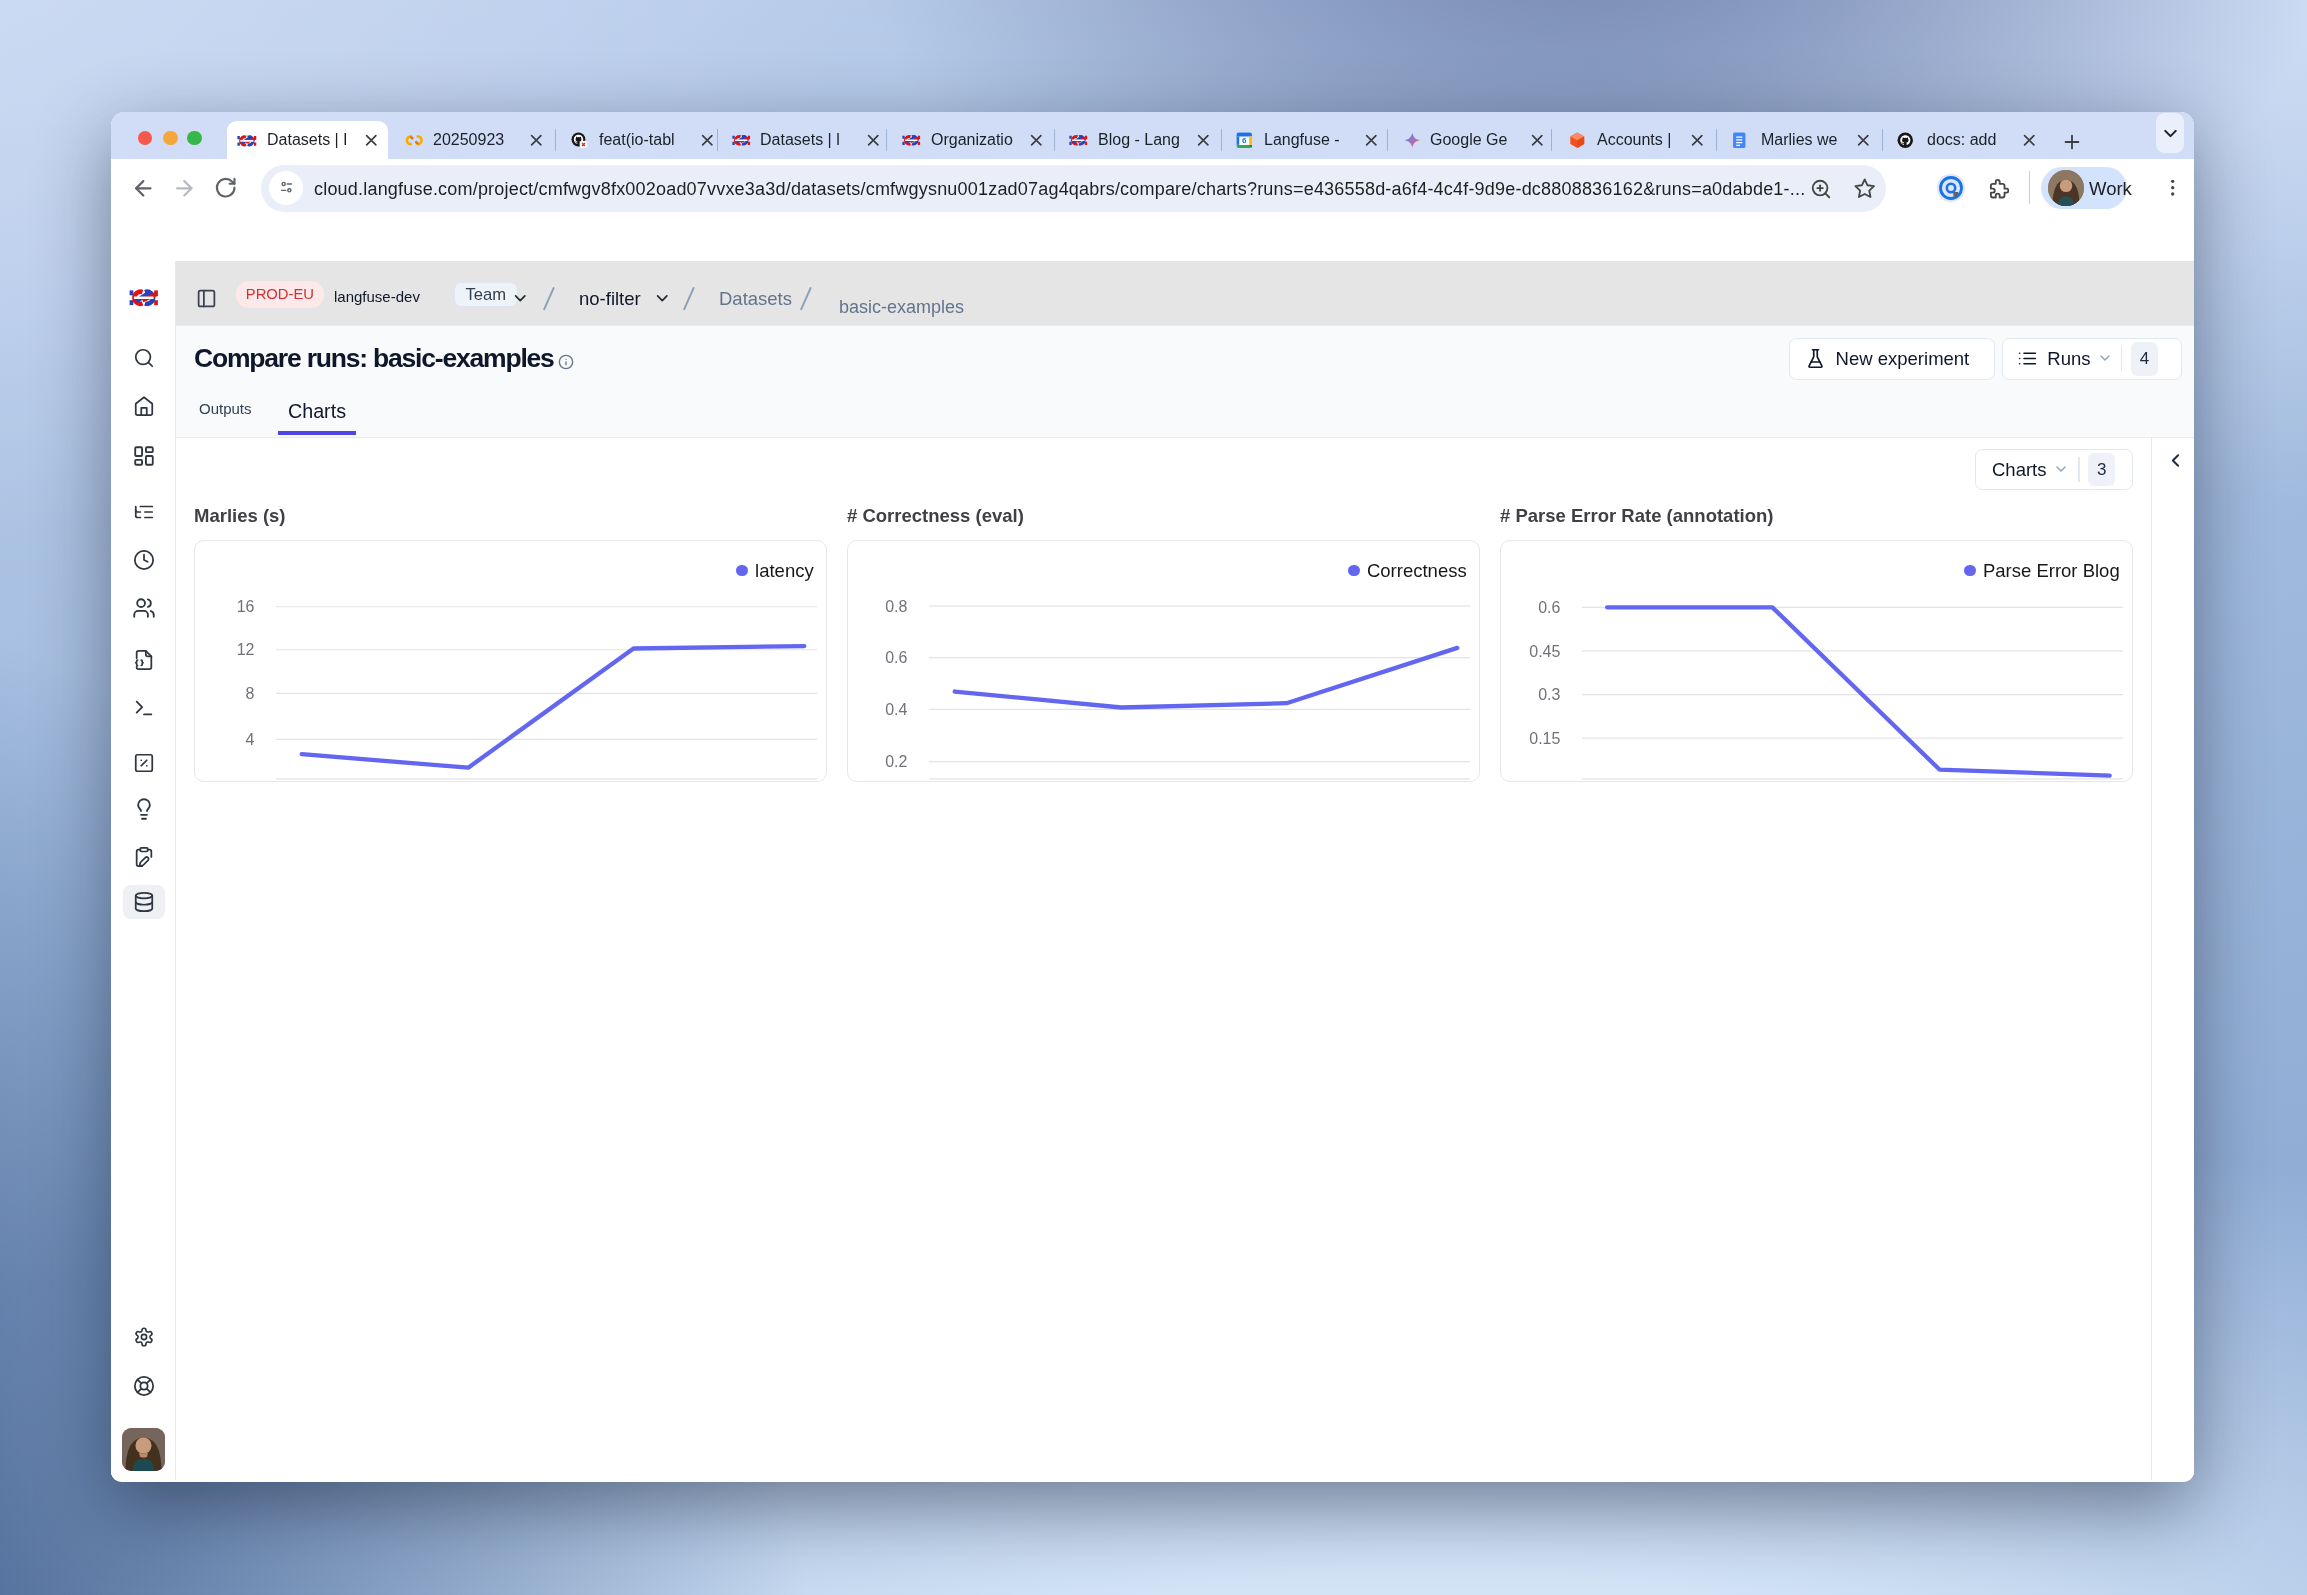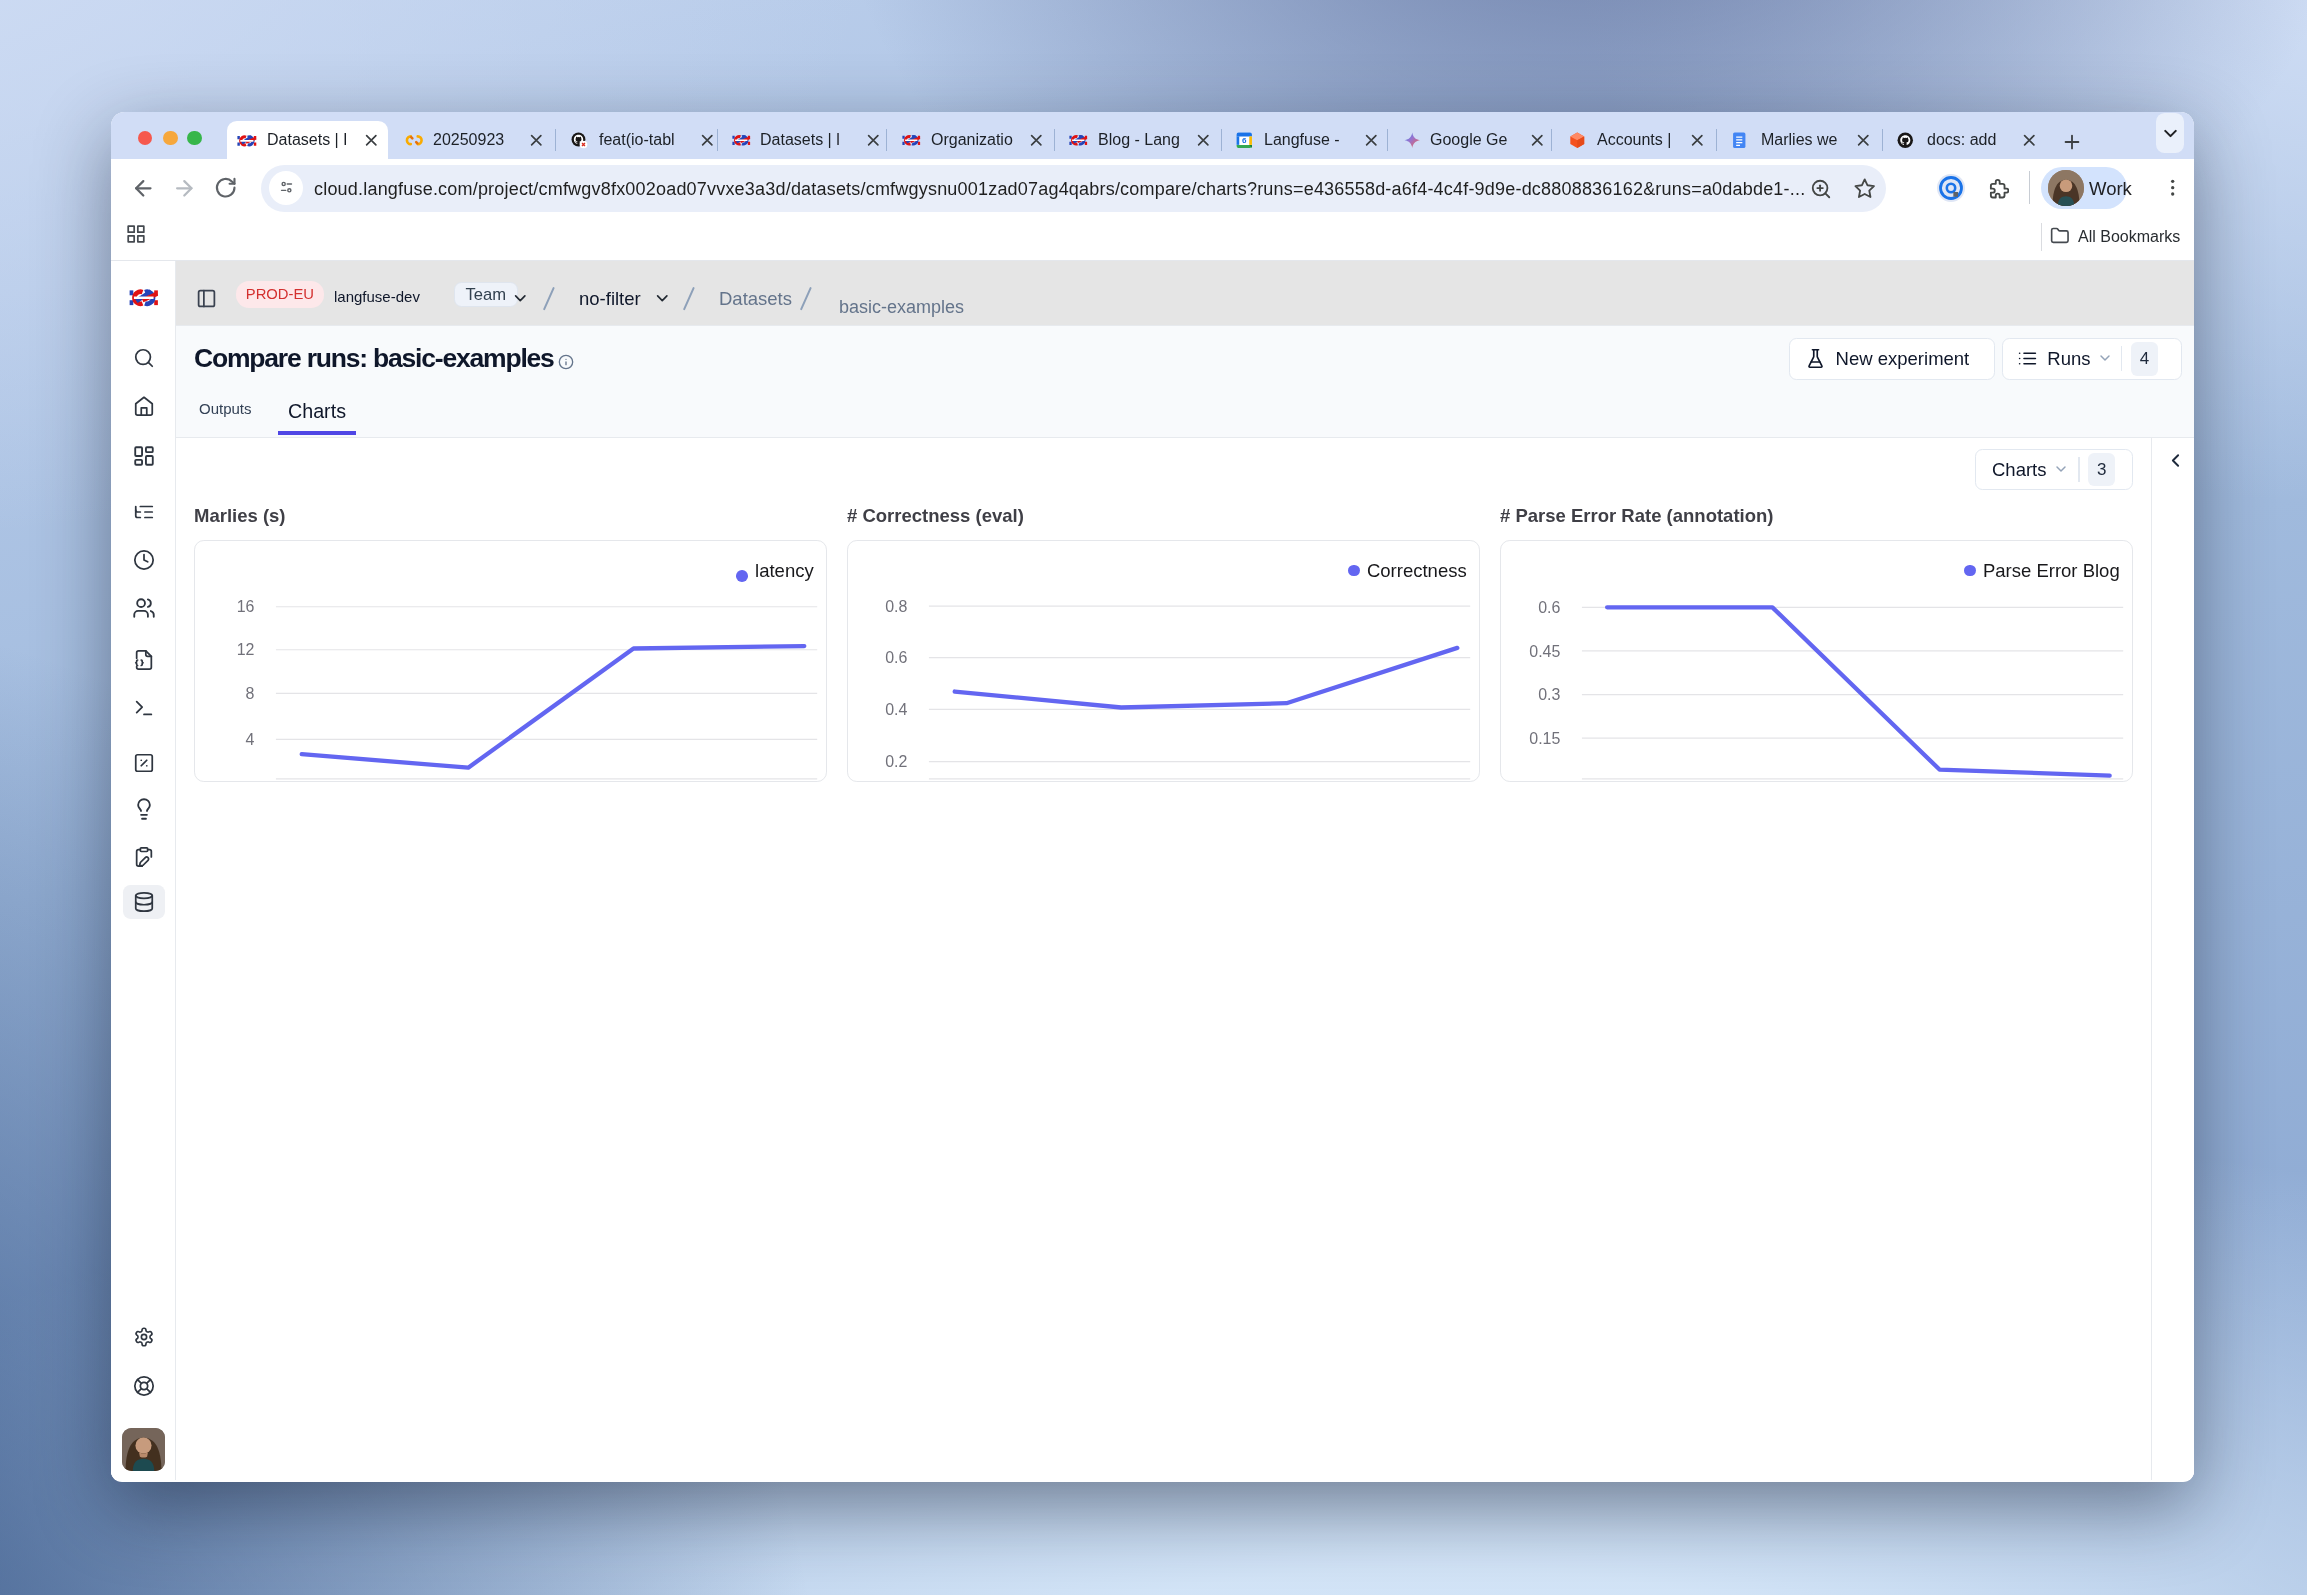--- a/index.html
+++ b/index.html
@@ -250,33 +250,20 @@
           <circle cx="12" cy="10.5" r="4.2" fill="#c89b7b"></circle>
           <path d="M6.5 24c0-4.5 2.3-6.5 5.5-6.5s5.5 2 5.5 6.5z" fill="#275055"></path>
         </svg></div>
 <div class="abs" style="left:1978px;top:19px;font-size:18.5px;color:#202124">Work</div>
 <svg class="abs" style="left:2050px;top:17px" width="23.4" height="23.4" viewBox="0 0 24 24">
         <circle cx="12" cy="5.5" r="1.7" fill="#444746"></circle>
         <circle cx="12" cy="12" r="1.7" fill="#444746"></circle>
         <circle cx="12" cy="18.5" r="1.7" fill="#444746"></circle>
       </svg>
 </div>
-<div class="bookrow">
-<div class="abs" style="left:13.5px;top:4.9px"><svg class="lu " width="22" height="22" viewBox="0 0 24 24" fill="none" stroke="#454a50" stroke-width="1.9" stroke-linecap="round" stroke-linejoin="round">
-          <rect x="3.5" y="3.5" width="6.5" height="6.5"></rect>
-          <rect x="14" y="3.5" width="6.5" height="6.5"></rect>
-          <rect x="3.5" y="14" width="6.5" height="6.5"></rect>
-          <rect x="14" y="14" width="6.5" height="6.5"></rect>
-        </svg></div>
-<div class="abs" style="left:1930px;top:4.9px;width:1.2px;height:28px;background:#dadce0"></div>
-<div class="abs" style="left:1939px;top:8px"><svg class="lu " width="19.7" height="19.7" viewBox="0 0 24 24" fill="none" stroke="#454a50" stroke-width="2.0" stroke-linecap="round" stroke-linejoin="round">
-          <path d="M4 20h16a2 2 0 0 0 2-2V8a2 2 0 0 0-2-2h-7.9a2 2 0 0 1-1.69-.9L9.6 3.9A2 2 0 0 0 7.93 3H4a2 2 0 0 0-2 2v13c0 1.1.9 2 2 2Z"></path>
-        </svg></div>
-<div class="abs" style="left:1967px;top:9.8px;font-size:16px;color:#282c30">All Bookmarks</div>
-</div>
 <div class="app">
 <div class="rail">
 <div class="abs" style="left:18px;top:22px"><svg width="29.5" height="29.5" viewBox="0 0 48 48">
             <g fill="none" stroke-linecap="butt">
               <path d="M7 16 H 1" stroke="#2544b8" stroke-width="8"></path>
               <path d="M7 32 H 1" stroke="#2544b8" stroke-width="8"></path>
               <path d="M41 16 H 47" stroke="#e01313" stroke-width="8"></path>
               <path d="M41 32 H 47" stroke="#e01313" stroke-width="8"></path>
               <path d="M22 14.8 A 9.8 9.8 0 1 0 22 33.2" stroke="#e01313" stroke-width="7.5"></path>
               <path d="M26 14.8 A 9.8 9.8 0 1 1 26 33.2" stroke="#2544b8" stroke-width="7.5"></path>
@@ -445,21 +432,21 @@
             <text x="96" y="116" font-size="26" fill="#71717a" text-anchor="end" font-family="Liberation Sans">16</text>
             <line x1="131" x2="1012" y1="177" y2="177" stroke="#e4e4e7" stroke-width="2"></line>
             <text x="96" y="186" font-size="26" fill="#71717a" text-anchor="end" font-family="Liberation Sans">12</text>
             <line x1="131" x2="1012" y1="248" y2="248" stroke="#e4e4e7" stroke-width="2"></line>
             <text x="96" y="257" font-size="26" fill="#71717a" text-anchor="end" font-family="Liberation Sans">8</text>
             <line x1="131" x2="1012" y1="323" y2="323" stroke="#e4e4e7" stroke-width="2"></line>
             <text x="96" y="332" font-size="26" fill="#71717a" text-anchor="end" font-family="Liberation Sans">4</text>
             <line x1="131" x2="1012" y1="387" y2="387" stroke="#e4e4e7" stroke-width="2"></line>
             <polyline points="173,347 444,369 713,175 991,171" fill="none" stroke="#6366f1" stroke-width="7" stroke-linecap="round" stroke-linejoin="round"></polyline>
           </svg>
-          <div style="position:absolute;right:12.3px;top:18.5px;display:flex;align-items:flex-end;gap:7.4px">
+          <div style="position:absolute;right:12.3px;top:18.5px;display:flex;align-items:center;gap:7.4px">
             <div style="width:11.7px;height:11.7px;border-radius:50%;background:#6366f1"></div>
             <span style="font-size:18.5px;color:#18181b">latency</span>
           </div>
         </div>
 <div class="ctitle" style="left:671px"># Correctness (eval)</div>
 <div class="card" style="left:671px">
           <svg width="630" height="239" style="position:absolute;left:0;top:0" viewBox="0 0 1024 389">
             <line x1="131" x2="1012" y1="106" y2="106" stroke="#e4e4e7" stroke-width="2"></line>
             <text x="96" y="115" font-size="26" fill="#71717a" text-anchor="end" font-family="Liberation Sans">0.8</text>
             <line x1="131" x2="1012" y1="190" y2="190" stroke="#e4e4e7" stroke-width="2"></line>

